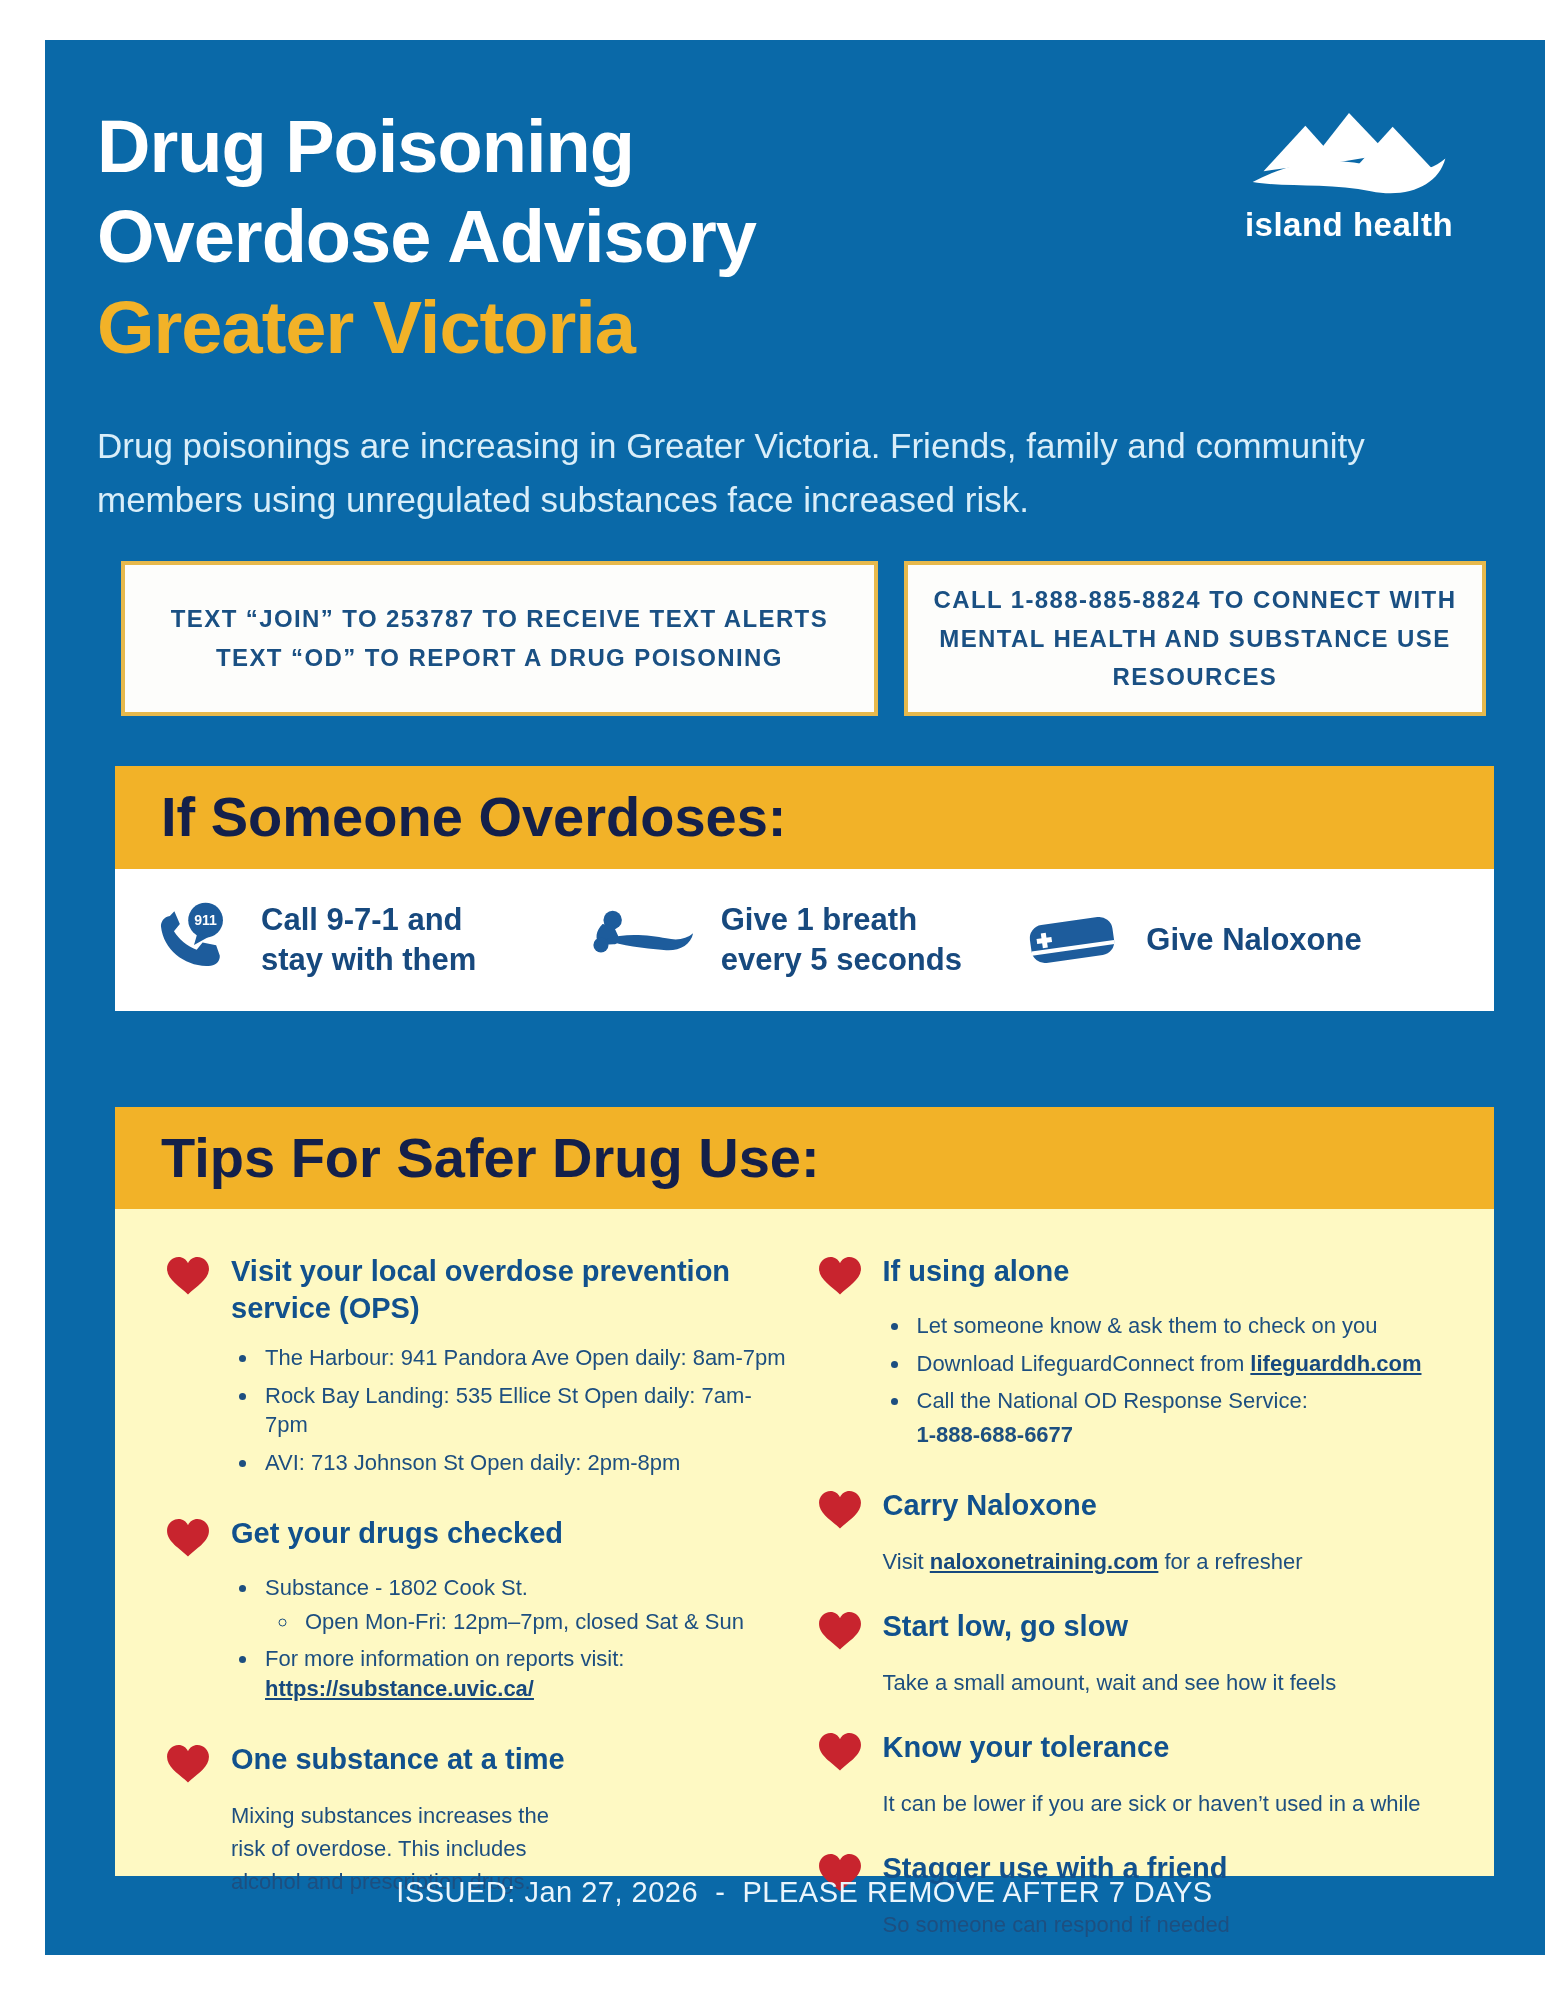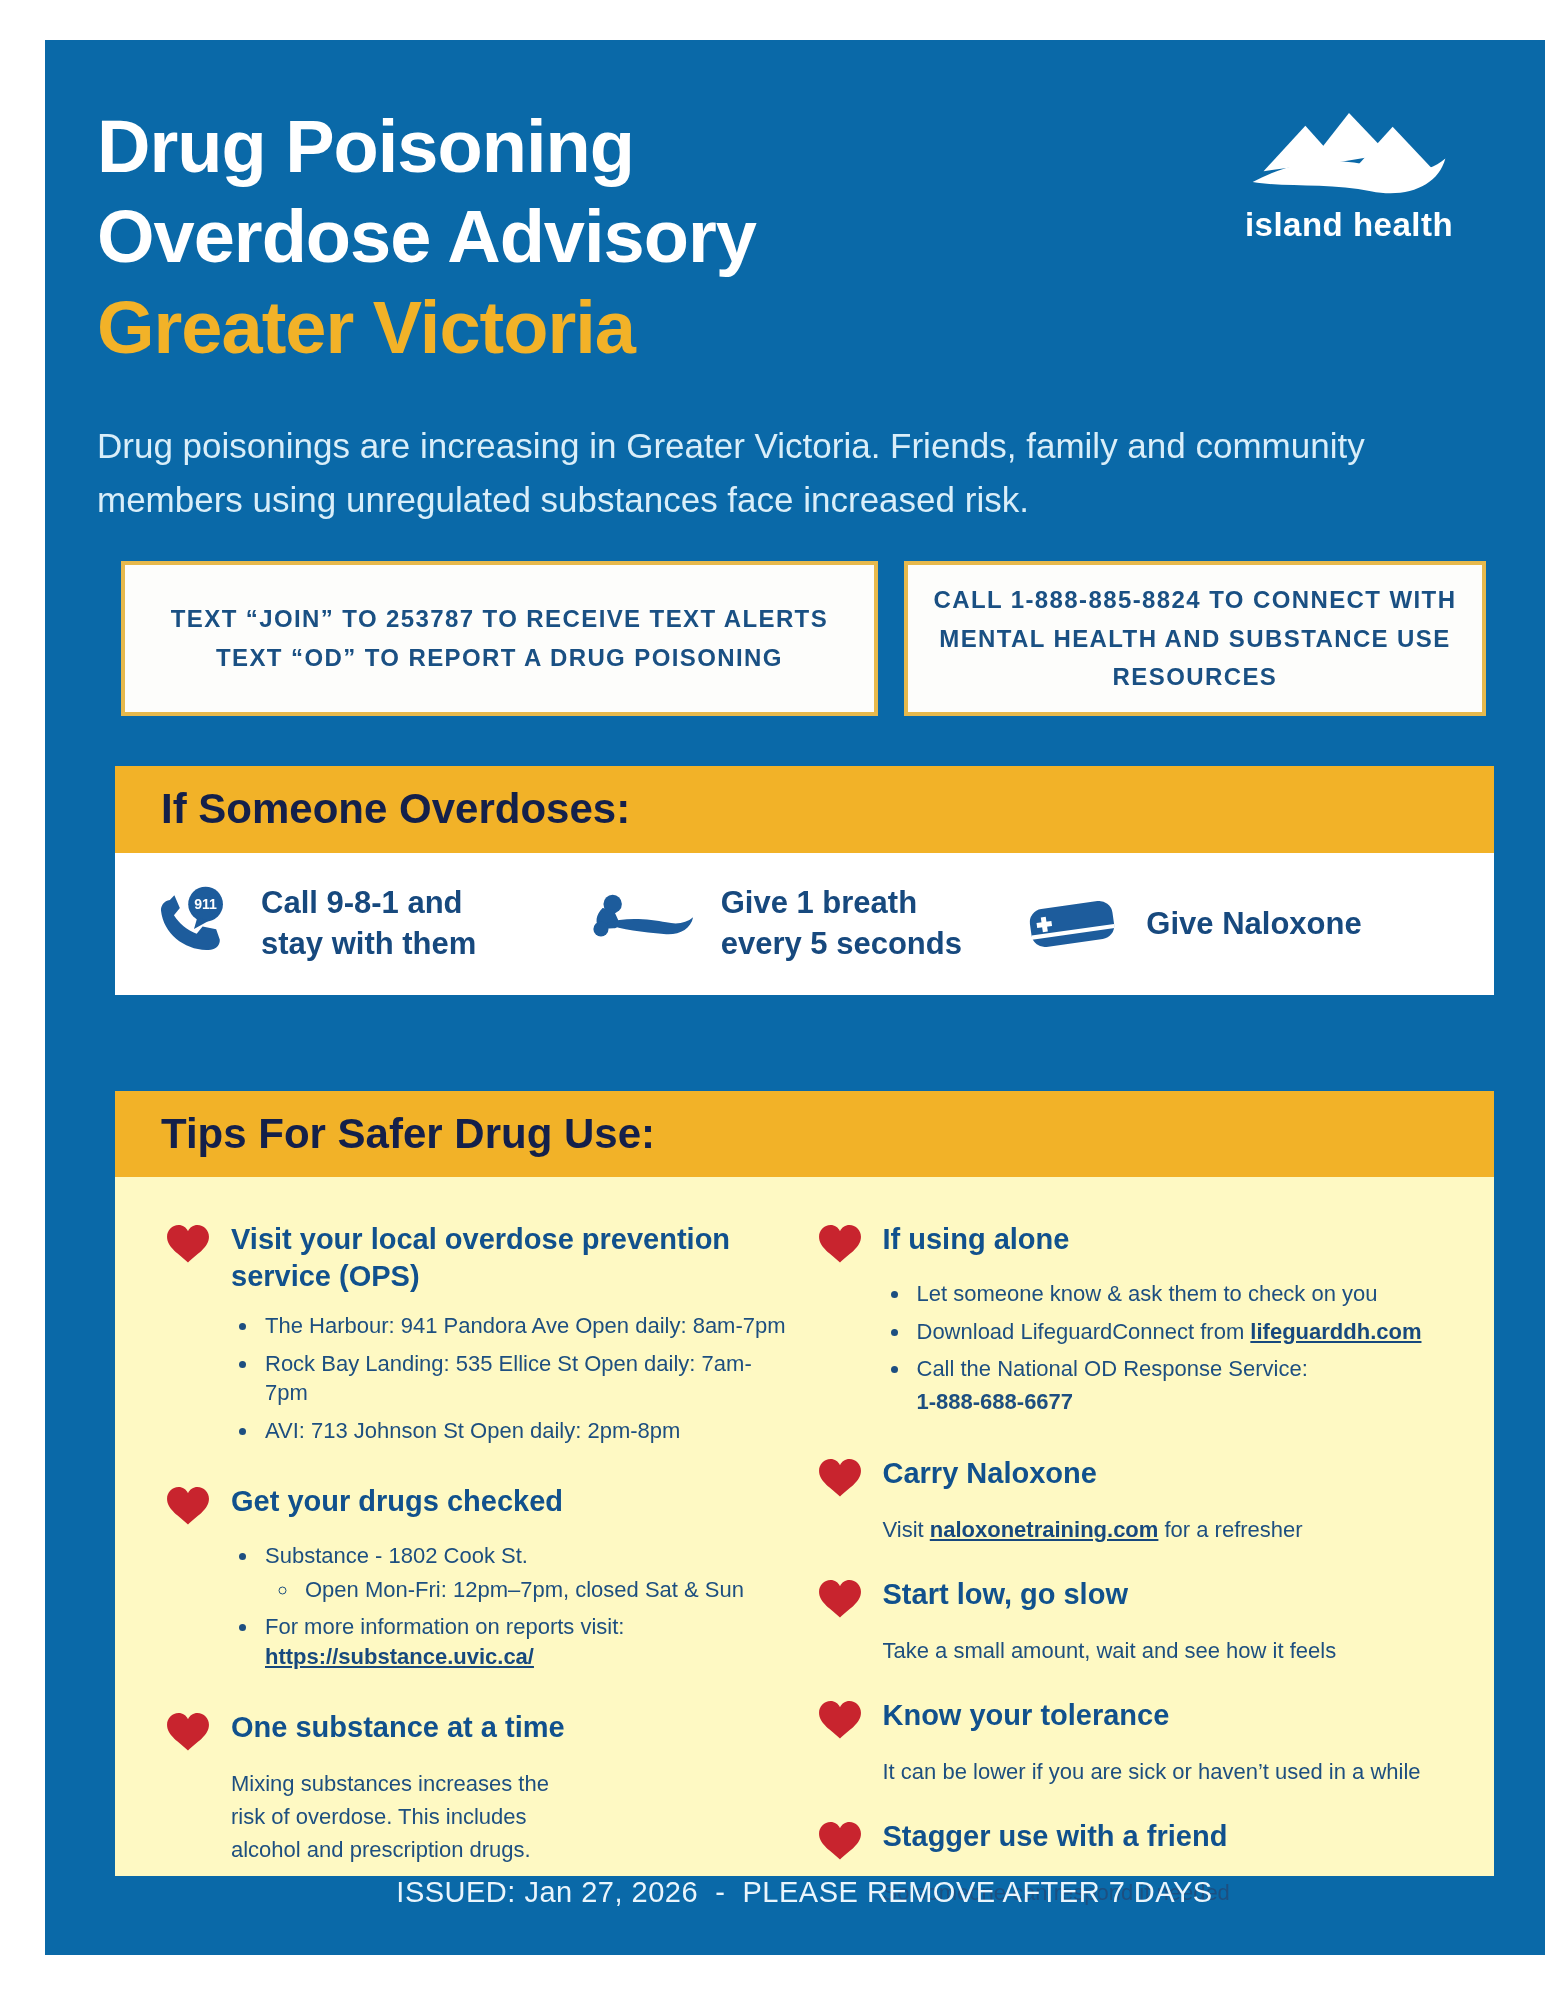--- a/index.html
+++ b/index.html
@@ -27,21 +27,21 @@
     background:#FDFDFB;border:4px solid #E7B94C;box-sizing:border-box;
     display:flex;flex-direction:column;justify-content:center;text-align:center;
     color:#1A5083;font-weight:bold;font-size:24px;letter-spacing:1.4px;line-height:1.6;
     padding:16px 14px;min-height:143px;
   }
   .alert-box.text-box{flex:1.32;}
   .alert-box.call-box{flex:1;}
   
   .section-bar{
     background:#F2B228;margin:50px 70px 0 70px;padding:19px 20px 19px 46px;
-    color:#14204A;font-size:42px;font-weight:bold;line-height:1.15;
+    color:#14204A;font-size:56px;font-weight:bold;line-height:1.15;
   }
   .section-bar.tips-bar{margin-top:96px;}
   
   .steps-panel{
     background:#ffffff;margin:0 70px;display:flex;align-items:center;
     padding:26px 36px;min-height:142px;box-sizing:border-box;
   }
   .step{flex:1;display:flex;align-items:center;gap:24px;}
   .step-icon svg{display:block;}
   .step-label{color:#17497E;font-weight:bold;font-size:31px;line-height:1.3;}
@@ -116,21 +116,21 @@
     <div class="step">
       <span class="step-icon">
         <svg viewBox="0 0 104 104" width="86" height="86">
           <path class="icon-blue" d="M26,20 C19,20 14,26 14,32 c0,29 26,53 55,53 7,0 12,-5 12,-11 l-3,-13 -16,-5 -8,8 c-11,-5 -20,-15 -25,-25 l8,-8 -5,-16 z" transform="rotate(-6 52 52)"></path>
           <circle class="icon-blue" cx="66" cy="28" r="21"></circle>
           <polygon class="icon-blue" points="56,44 52,58 70,48"></polygon>
           <text x="66" y="34" fill="#ffffff" font-size="17" font-weight="bold" text-anchor="middle" font-family="Liberation Sans, sans-serif">911</text>
         </svg>
       </span>
       <span class="step-label">
-        <span>Call 9-8-1 and</span>
+        <span>Call 9-7-1 and</span>
         <span>stay with them</span>
       </span>
     </div>
 
     <div class="step">
       <span class="step-icon">
         <svg viewBox="0 0 130 74" width="110" height="62">
           <g class="icon-blue">
             <circle cx="30" cy="13" r="11"></circle>
             <path d="M18,18 c-8,8 -10,18 -3,25 l16,-1 c5,0 8,-4 6,-9 l-6,-13 z"></path>

